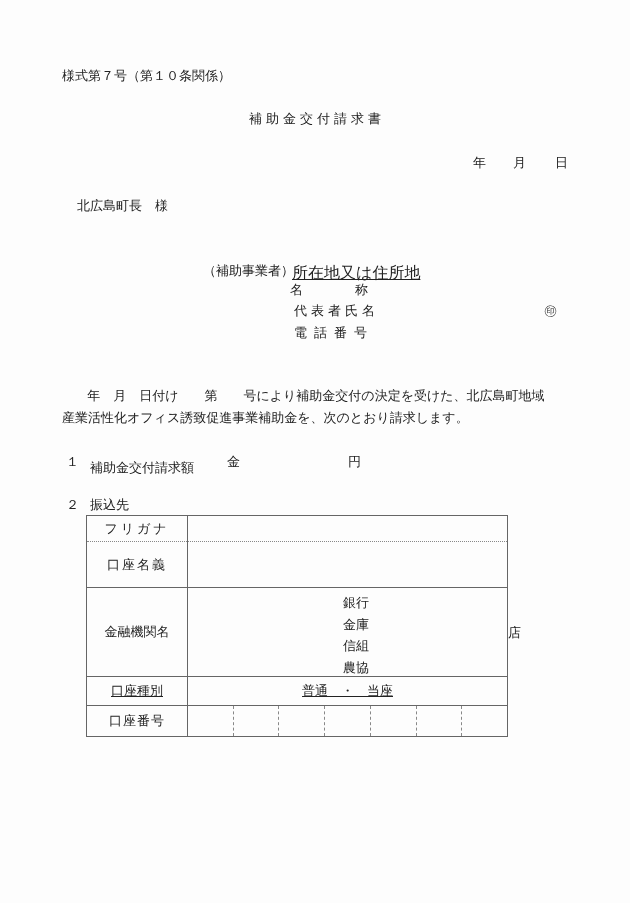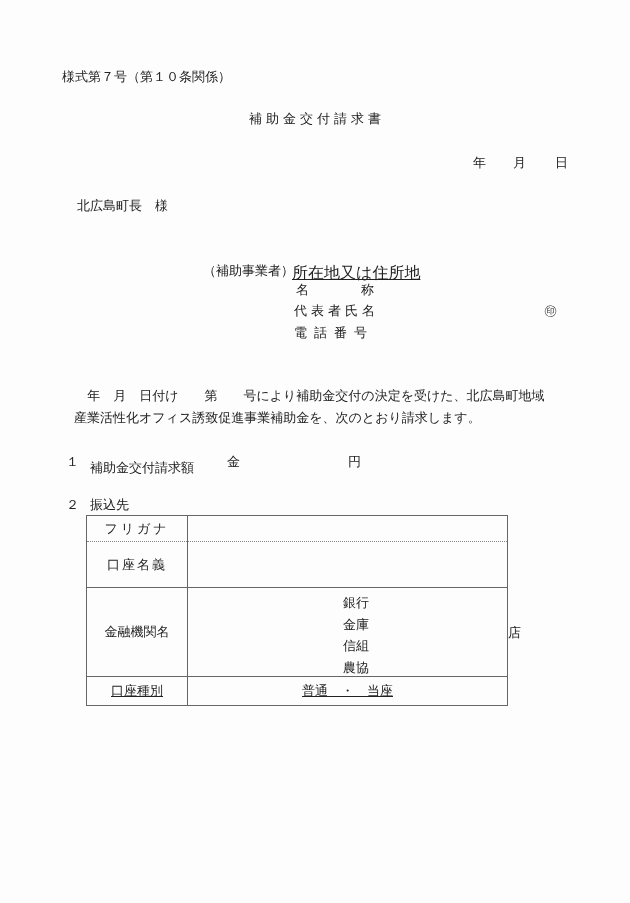--- a/index.html
+++ b/index.html
@@ -24,43 +24,43 @@
   .inst-list { position: absolute; left: 155px; top: 4px; line-height: 21.5px; text-align: left; }
   .inst-branch { position: absolute; left: 320px; top: 36px; }
   .digits { display: flex; height: 100%; }
   .digit { flex: 1; border-right: 1px dashed #888; height: 30px; }
   .digit:last-child { border-right: none; }
   .seal { font-size: 13px; }
 </style>
 </head>
 <body>
 
-<div class="abs" style="left:62px; top:70px;">様式第７号（第１０条関係）</div>
+<div class="abs" style="left:62px; top:70px;font-family:Liberation Mono, monospace;">様式第７号（第１０条関係）</div>
 
 <div class="abs spaced" style="left:249px; top:112px;">補助金交付請求書</div>
 
 <div>
   <span class="abs" style="left:473px; top:156px;">年</span>
   <span class="abs" style="left:513px; top:156px;">月</span>
   <span class="abs" style="left:555px; top:156px;">日</span>
 </div>
 
 <div class="abs" style="left:77px; top:199px;">北広島町長　様</div>
 
 <div>
   <span class="abs" style="left:203px; top:264px;">（補助事業者）</span>
   <span class="abs" style="left:292px; top:265px; font-size:16px;text-decoration:underline;">所在地又は住所地</span>
-  <span class="abs" style="left:296px; top:283px;">名　　　　称</span>
+  <span class="abs" style="left:290px; top:283px;">名　　　　称</span>
   <span class="abs spaced" style="left:294px; top:304px;">代表者氏名</span>
   <span class="abs seal" style="left:544px; top:304px;">㊞</span>
   <span class="abs" style="left:294px; top:326px; letter-spacing:7px;">電話番号</span>
 </div>
 
 <div class="abs" style="left:70px; top:389px;">　 年　月　日付け　　第　　号により補助金交付の決定を受けた、北広島町地域</div>
-<div class="abs" style="left:62px; top:411px;margin-left:12px;">産業活性化オフィス誘致促進事業補助金を、次のとおり請求します。</div>
+<div class="abs" style="left:62px; top:411px;">産業活性化オフィス誘致促進事業補助金を、次のとおり請求します。</div>
 
 <div>
   <span class="abs" style="left:66px; top:455px;">１</span>
   <span class="abs" style="left:90px; top:461px;">補助金交付請求額</span>
   <span class="abs" style="left:227px; top:455px;">金</span>
   <span class="abs" style="left:348px; top:455px;">円</span>
 </div>
 
 <div>
   <span class="abs" style="left:66px; top:498px;">２</span>
@@ -86,14 +86,28 @@
         <div>信組</div>
         <div>農協</div>
       </div>
       <span class="inst-branch">店</span>
     </td>
   </tr>
   <tr class="r-type">
     <td class="label">口座種別</td>
     <td>普通　・　当座</td>
   </tr>
+  <tr class="r-num">
+    <td class="label" style="letter-spacing:1px;">口座番号</td>
+    <td>
+      <div class="digits">
+        <div class="digit"></div>
+        <div class="digit"></div>
+        <div class="digit"></div>
+        <div class="digit"></div>
+        <div class="digit"></div>
+        <div class="digit"></div>
+        <div class="digit"></div>
+      </div>
+    </td>
+  </tr>
 </tbody>
   </table>
 
 </body></html>

